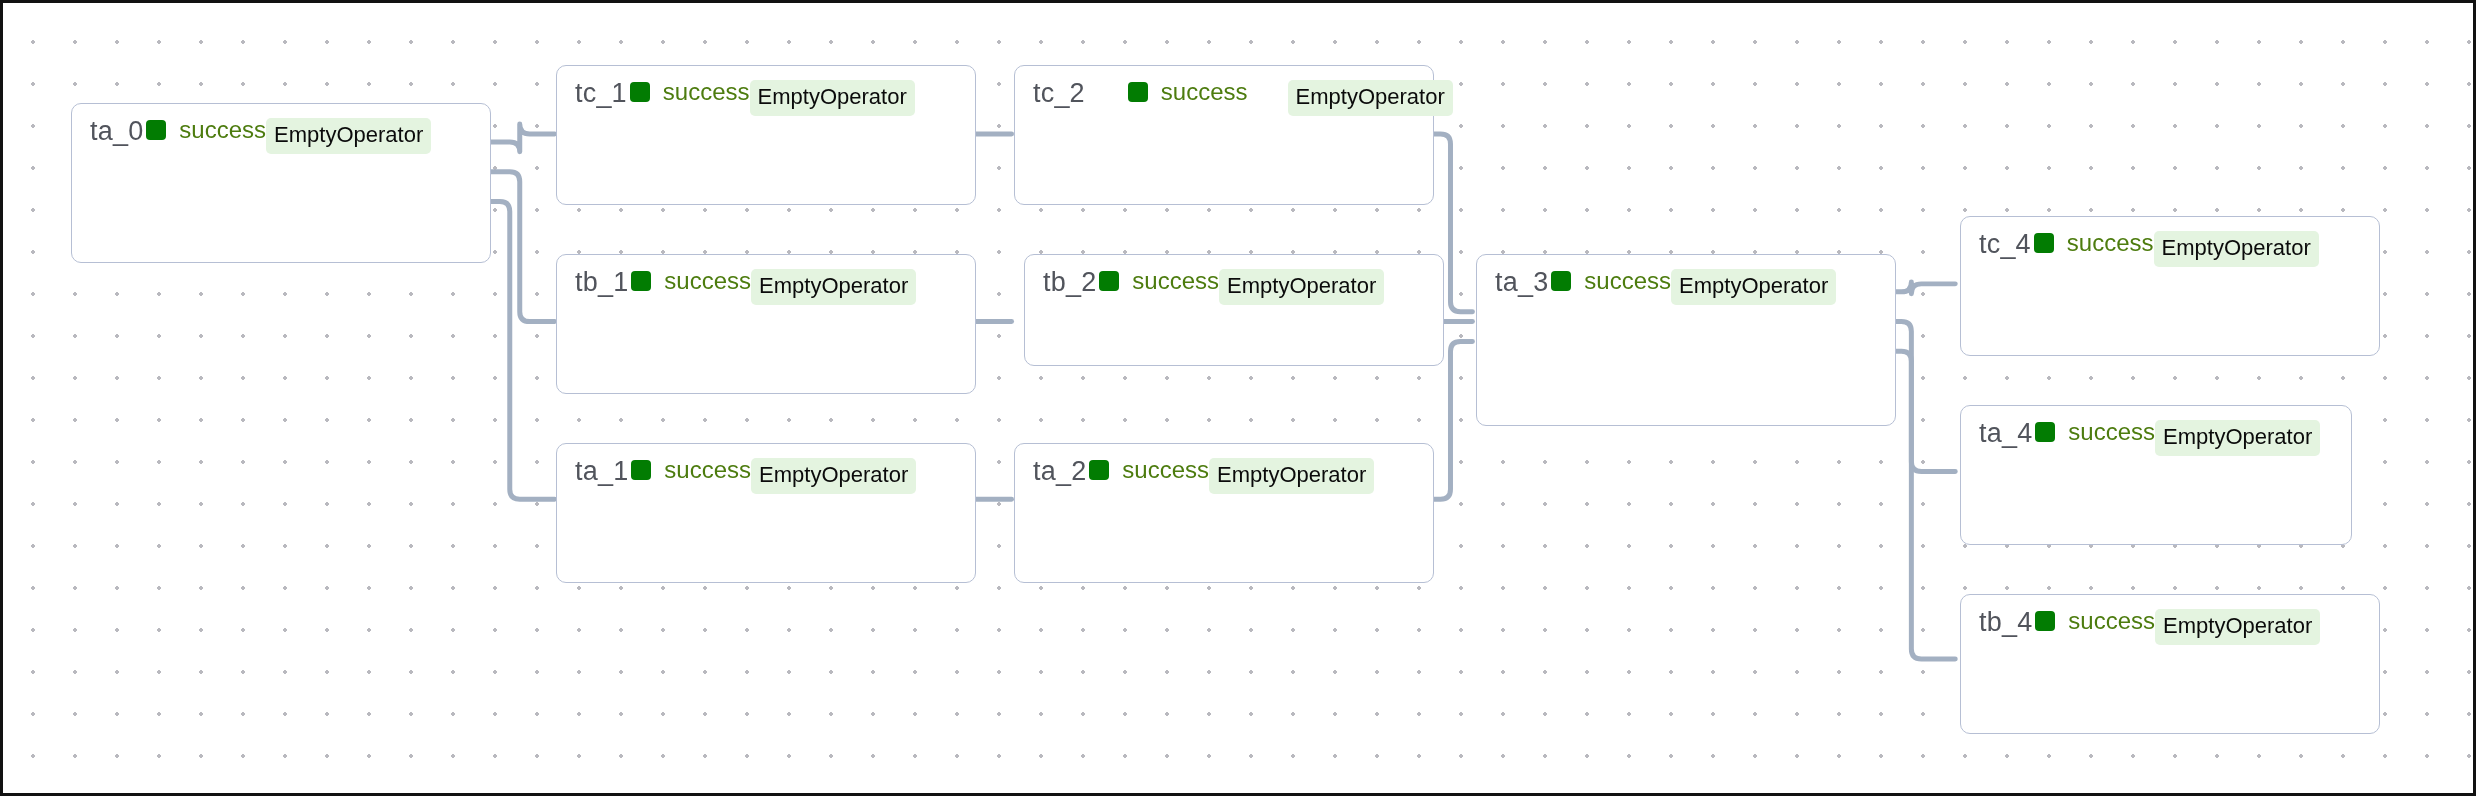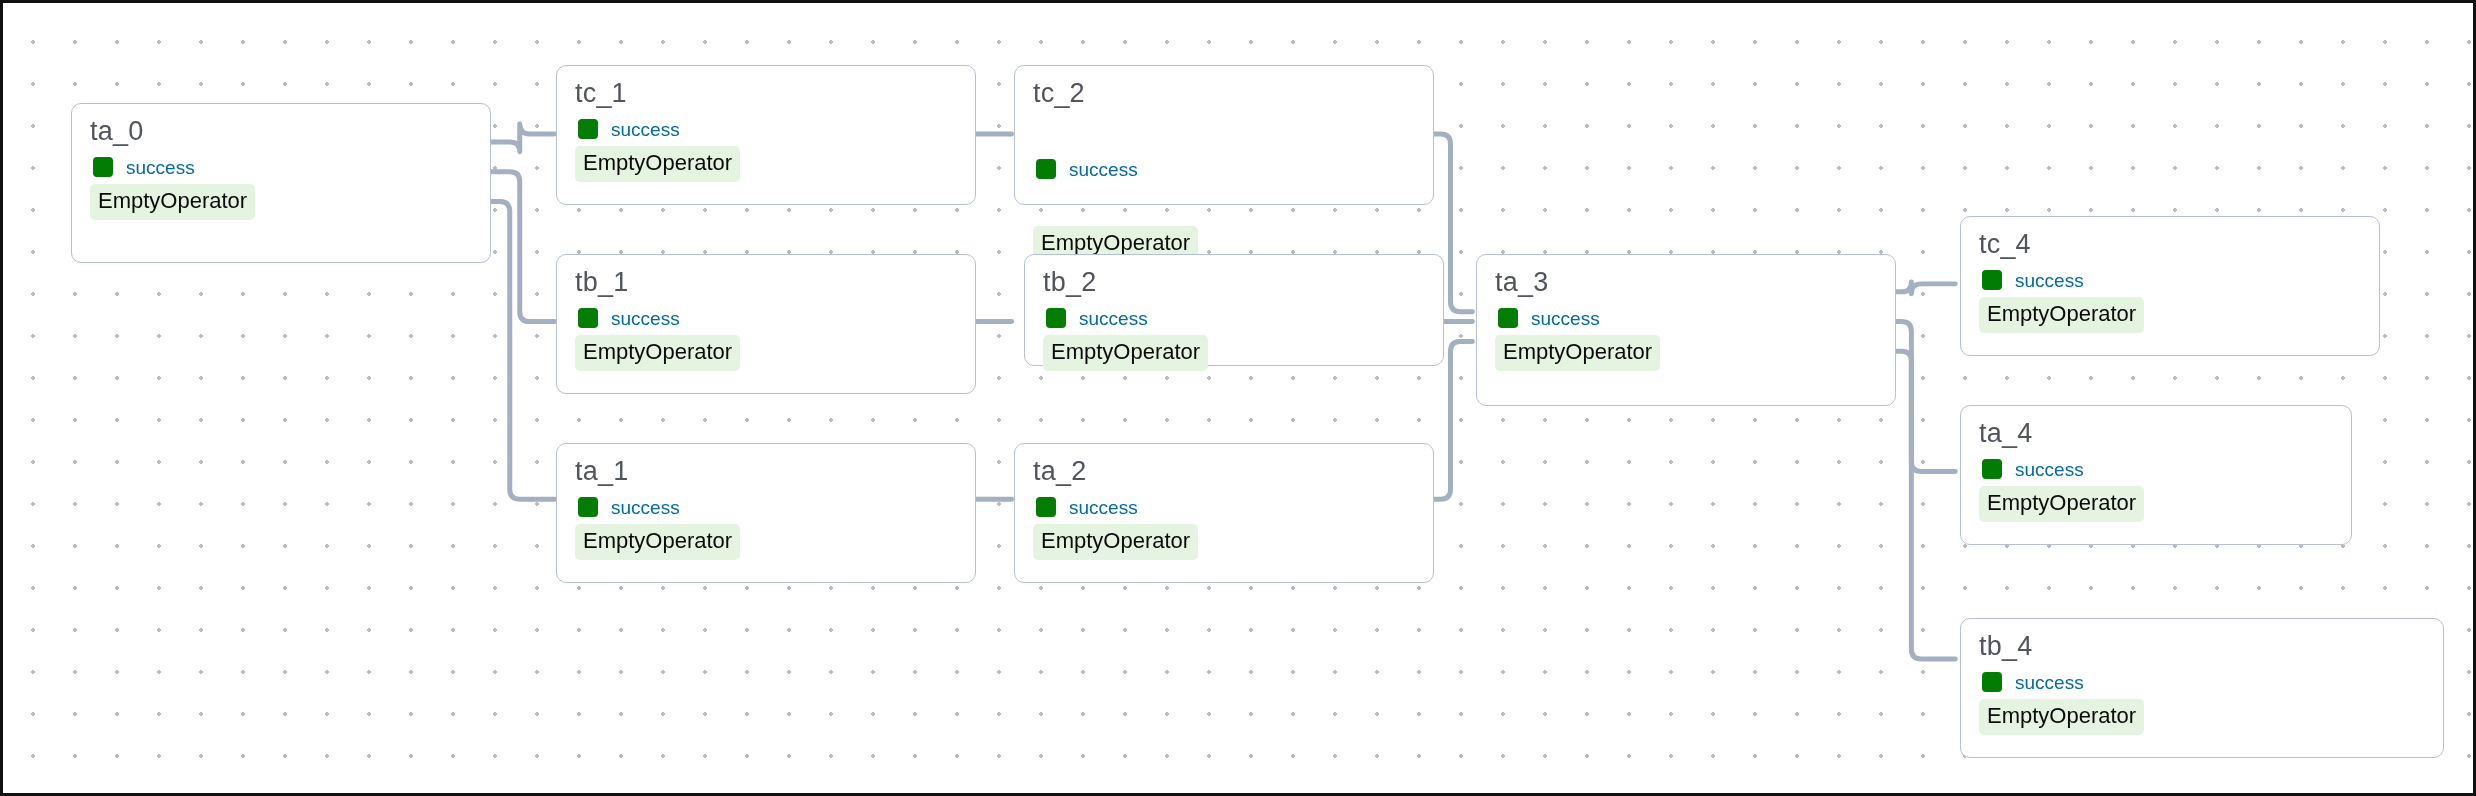--- a/index.html
+++ b/index.html
@@ -40,21 +40,21 @@
     stroke-linecap: round;
     stroke-linejoin: round;
   }
   .node {
     position: absolute;
     background: #ffffff;
     border: 1.6px solid #b6bfd4;
     border-radius: 10px;
     padding: 14px 18px 0 18px;
     display: flex;
-    flex-direction: column;
+    flex-direction: row;
     align-items: flex-start;
     cursor: pointer;
   }
   .node-title {
     font-size: 27px;
     line-height: 1.0;
     color: #51545c;
     letter-spacing: 0.2px;
     margin-bottom: 12px;
     white-space: nowrap;
@@ -66,23 +66,23 @@
     margin-bottom: 7px;
     padding-left: 3px;
   }
   .status-swatch {
     width: 20px;
     height: 20px;
     border-radius: 4px;
     flex: 0 0 auto;
   }
   .status-label {
-    font-size: 19px;
+    font-size: 24px;
     line-height: 1.0;
-    color: #0369a1;
+    color: #4d7c0f;
     white-space: nowrap;
   }
   .node-operator {
     font-size: 22px;
     line-height: 1.0;
     color: #0b0b0b;
     background: #e4f4e0;
     border-radius: 5px;
     padding: 6px 8px 8px 8px;
     white-space: nowrap;
@@ -157,21 +157,21 @@
         <div class="node-operator" style="background: rgb(228, 244, 224);">EmptyOperator</div>
       </div>
       <div class="node" style="left: 1011px; top: 440px; width: 420px; height: 140px; border-color: rgb(182, 191, 212);">
         <div class="node-title">ta_2</div>
         <div class="node-status-row">
           <span class="status-swatch" style="background: rgb(2, 124, 2);"></span>
           <span class="status-label">success</span>
         </div>
         <div class="node-operator" style="background: rgb(228, 244, 224);">EmptyOperator</div>
       </div>
-      <div class="node" style="left: 1473px; top: 251px; width: 420px; height: 152px; border-color: rgb(182, 191, 212);">
+      <div class="node" style="left: 1473px; top: 251px; width: 420px; height: 172px; border-color: rgb(182, 191, 212);">
         <div class="node-title">ta_3</div>
         <div class="node-status-row">
           <span class="status-swatch" style="background: rgb(2, 124, 2);"></span>
           <span class="status-label">success</span>
         </div>
         <div class="node-operator" style="background: rgb(228, 244, 224);">EmptyOperator</div>
       </div>
       <div class="node" style="left: 1957px; top: 213px; width: 420px; height: 140px; border-color: rgb(182, 191, 212);">
         <div class="node-title">tc_4</div>
         <div class="node-status-row">
@@ -181,21 +181,21 @@
         <div class="node-operator" style="background: rgb(228, 244, 224);">EmptyOperator</div>
       </div>
       <div class="node" style="left: 1957px; top: 402px; width: 392px; height: 140px; border-color: rgb(182, 191, 212);">
         <div class="node-title">ta_4</div>
         <div class="node-status-row">
           <span class="status-swatch" style="background: rgb(2, 124, 2);"></span>
           <span class="status-label">success</span>
         </div>
         <div class="node-operator" style="background: rgb(228, 244, 224);">EmptyOperator</div>
       </div>
-      <div class="node" style="left: 1957px; top: 591px; width: 484px; height: 140px; border-color: rgb(182, 191, 212); margin-top: 24px;">
+      <div class="node" style="left: 1957px; top: 591px; width: 420px; height: 140px; border-color: rgb(182, 191, 212);">
         <div class="node-title">tb_4</div>
         <div class="node-status-row">
           <span class="status-swatch" style="background: rgb(2, 124, 2);"></span>
           <span class="status-label">success</span>
         </div>
         <div class="node-operator" style="background: rgb(228, 244, 224);">EmptyOperator</div>
       </div>
     </div>
 </div>
 

